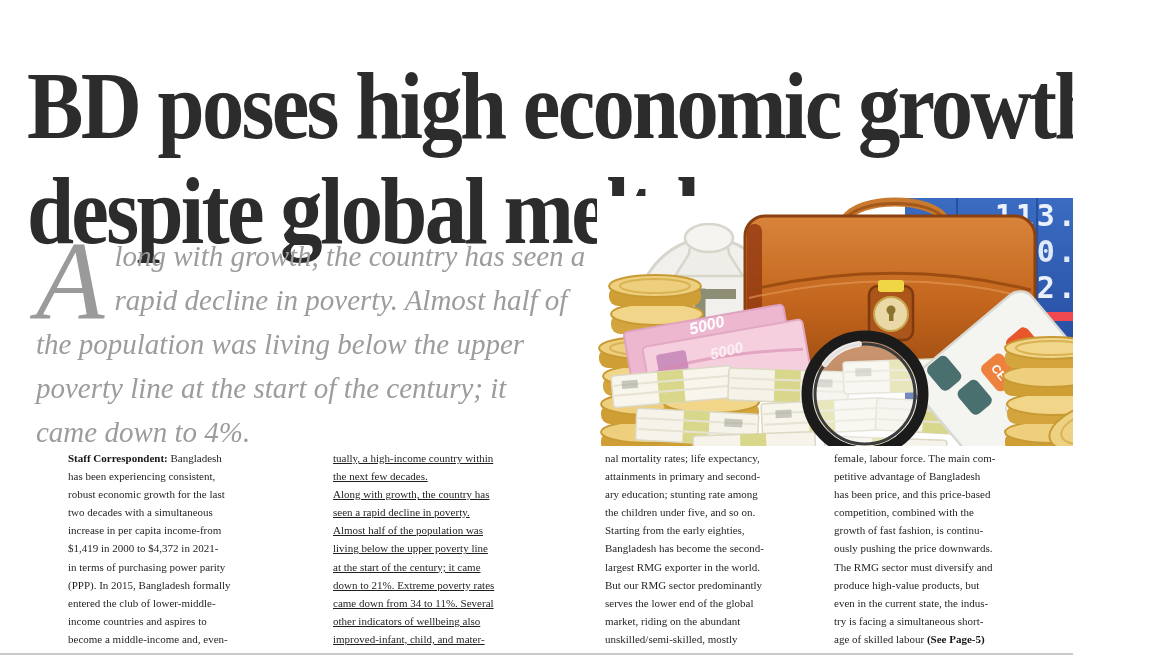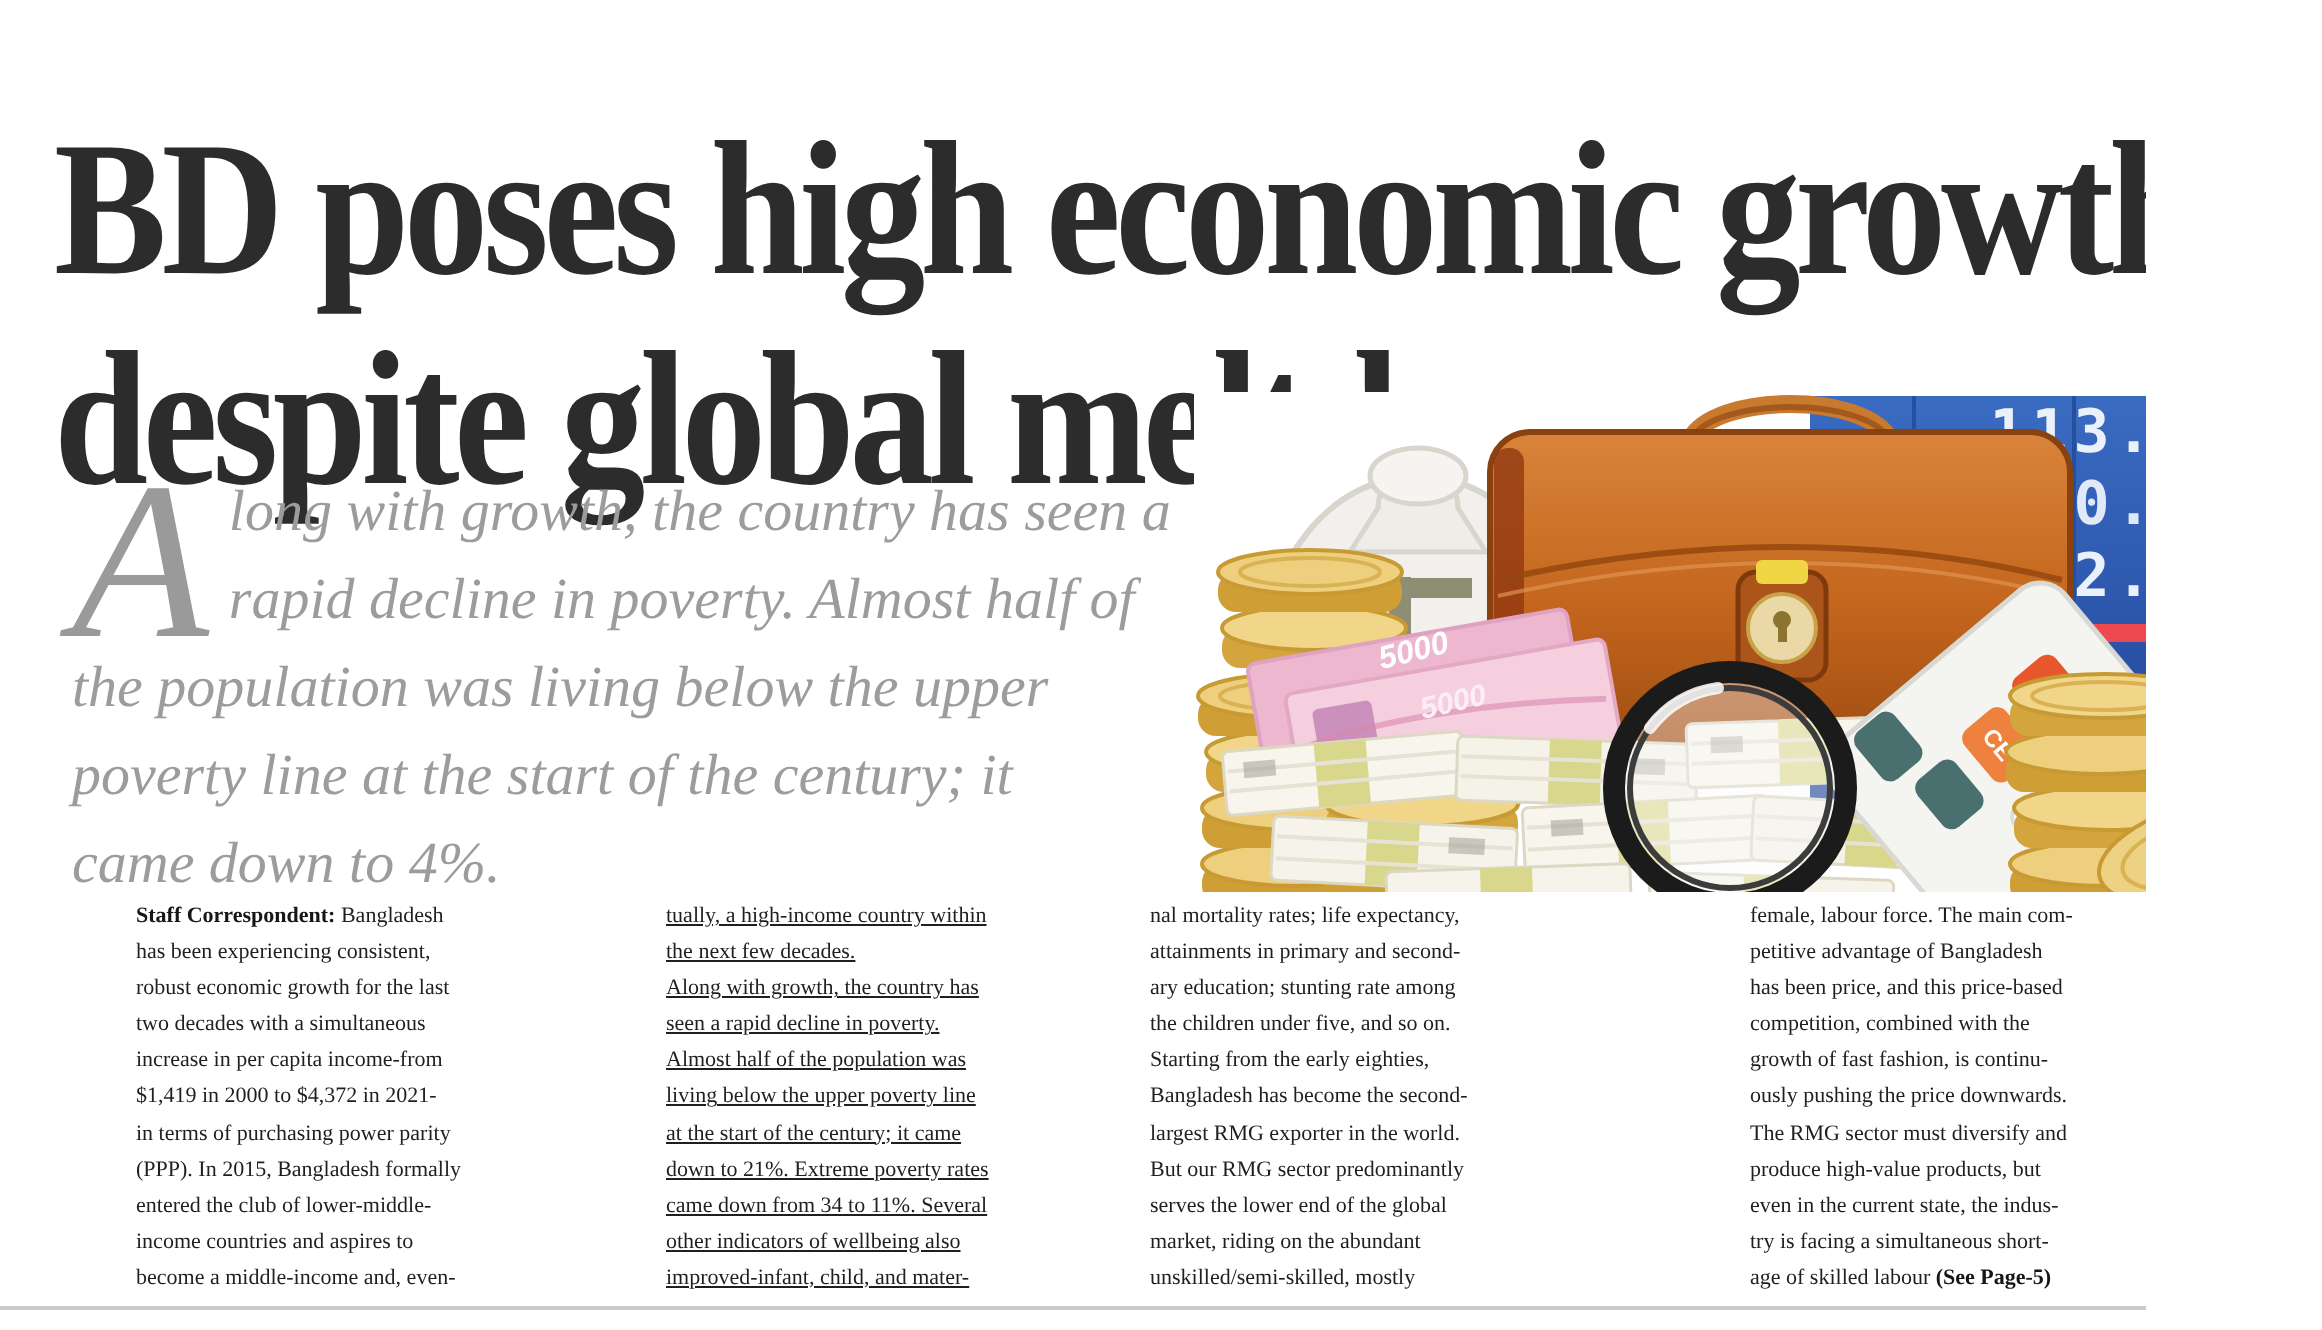--- a/index.html
+++ b/index.html
@@ -48,22 +48,22 @@
   
   .col{
     position:absolute;top:449px;
     white-space:pre;
     font-size:11px;line-height:18.1px;
     color:#1f1f1f;
   }
   .col b{font-weight:bold;color:#161616;}
   #col-1{left:68px;}
   #col-2{left:333px;text-decoration:underline;}
-  #col-3{left:575px;font-family:Liberation Serif, serif;}
-  #col-4{left:875px;}
+  #col-3{left:605px;font-family:Liberation Serif, serif;}
+  #col-4{left:834px;}
   
   .bottom-rule{
     position:absolute;left:0;top:653px;
     width:1161px;height:2px;
     background:#cbcac7;
   }
   .ticker-digits{
     font-family:"DejaVu Sans Mono", monospace;
     font-weight:bold;
     letter-spacing:3px;

